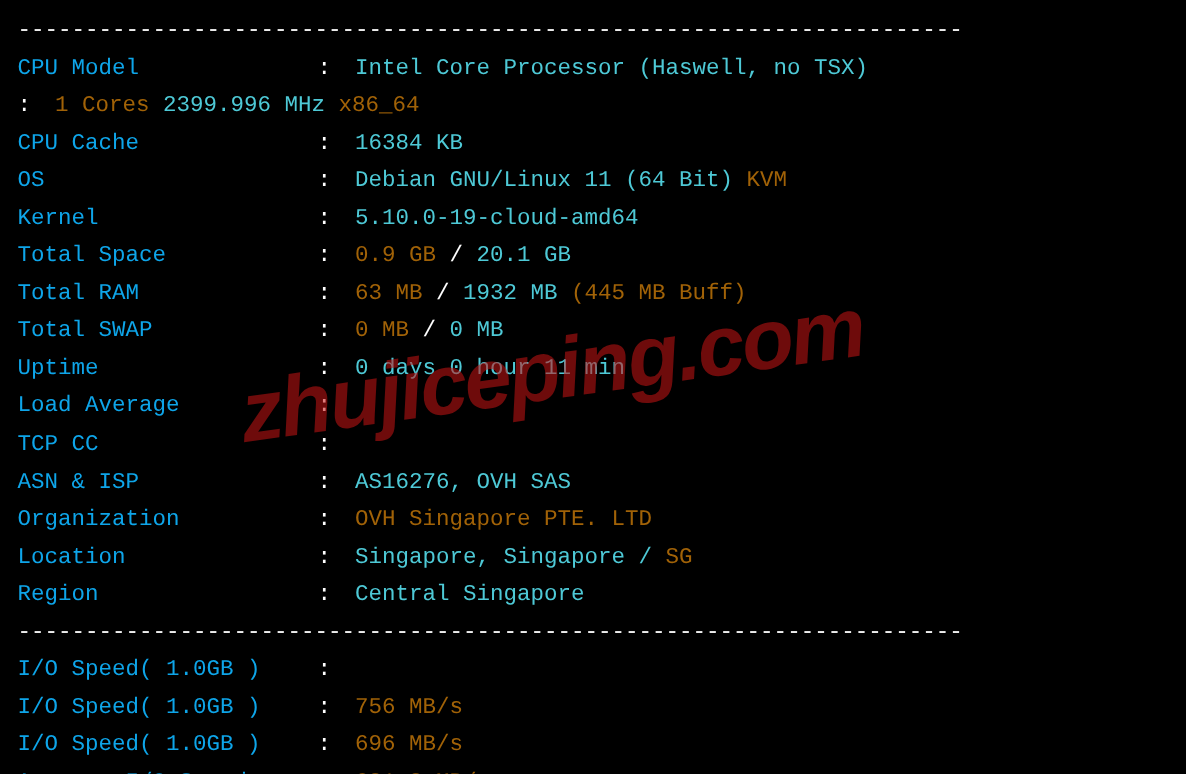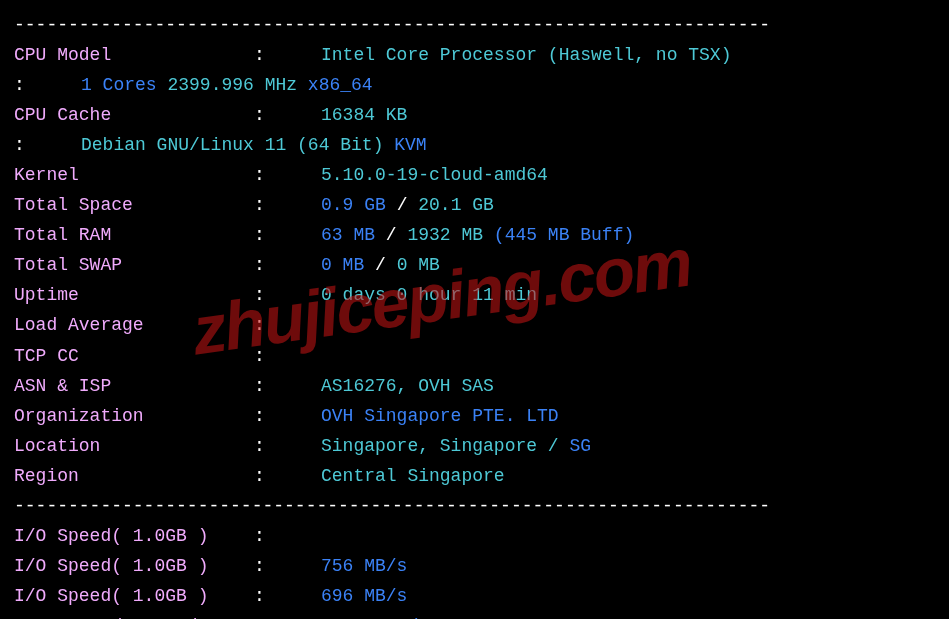--- a/index.html
+++ b/index.html
@@ -16,35 +16,34 @@
       width: 949px;
       height: 619px;
       overflow: hidden;
       position: relative;
     }
     .row {
       display: flex;
       white-space: pre;
     }
     .label {
-      color: #f0abfc;
+      color: #0ea5e9;
       width: 240px;
       flex-shrink: 0;
     }
     .colon {
       color: #fff;
       width: 30px;
       flex-shrink: 0;
     }
     .value {
       flex: 1;
-      margin-left: 37px;
     }
     .cyan { color: #4ec9d6; }
-    .yellow { color: #3b82f6; }
+    .yellow { color: #a16207; }
     .white { color: #fff; }
     .divider {
       color: #fff;
       letter-spacing: 0;
       white-space: nowrap;
       overflow: hidden;
     }
     .watermark {
       position: absolute;
       top: 240px;
@@ -61,21 +60,21 @@
     }
   </style>
 </head>
 <body>
 
 <div id="container">
     <div class="divider">----------------------------------------------------------------------</div>
     <div class="row"><span class="label">CPU Model</span><span class="colon">: </span><span class="value"><span class="cyan">Intel Core Processor (Haswell, no TSX)</span></span></div>
     <div class="row"><span class="colon">: </span><span class="value"><span class="yellow">1 Cores </span><span class="cyan">2399.996 MHz </span><span class="yellow">x86_64</span></span></div>
     <div class="row"><span class="label">CPU Cache</span><span class="colon">: </span><span class="value"><span class="cyan">16384 KB</span></span></div>
-    <div class="row"><span class="colon">: </span><span class="value"><span class="cyan">Debian GNU/Linux 11 (64 Bit) </span><span class="yellow">KVM</span></span></div>
+    <div class="row"><span class="label">OS</span><span class="colon">: </span><span class="value"><span class="cyan">Debian GNU/Linux 11 (64 Bit) </span><span class="yellow">KVM</span></span></div>
     <div class="row"><span class="label">Kernel</span><span class="colon">: </span><span class="value"><span class="cyan">5.10.0-19-cloud-amd64</span></span></div>
     <div class="row"><span class="label">Total Space</span><span class="colon">: </span><span class="value"><span class="yellow">0.9 GB </span><span class="white">/ </span><span class="cyan">20.1 GB</span></span></div>
     <div class="row"><span class="label">Total RAM</span><span class="colon">: </span><span class="value"><span class="yellow">63 MB </span><span class="white">/ </span><span class="cyan">1932 MB </span><span class="yellow">(445 MB Buff)</span></span></div>
     <div class="row"><span class="label">Total SWAP</span><span class="colon">: </span><span class="value"><span class="yellow">0 MB </span><span class="white">/ </span><span class="cyan">0 MB</span></span></div>
     <div class="row"><span class="label">Uptime</span><span class="colon">: </span><span class="value"><span class="cyan">0 days 0 hour 11 min</span></span></div>
     <div class="row"><span class="label">Load Average</span><span class="colon">: </span></div>
     <div class="row"><span class="label">TCP CC</span><span class="colon">: </span></div>
     <div class="row"><span class="label">ASN &amp; ISP</span><span class="colon">: </span><span class="value"><span class="cyan">AS16276, OVH SAS</span></span></div>
     <div class="row"><span class="label">Organization</span><span class="colon">: </span><span class="value"><span class="yellow">OVH Singapore PTE. LTD</span></span></div>
     <div class="row"><span class="label">Location</span><span class="colon">: </span><span class="value"><span class="cyan">Singapore, Singapore / </span><span class="yellow">SG</span></span></div>

